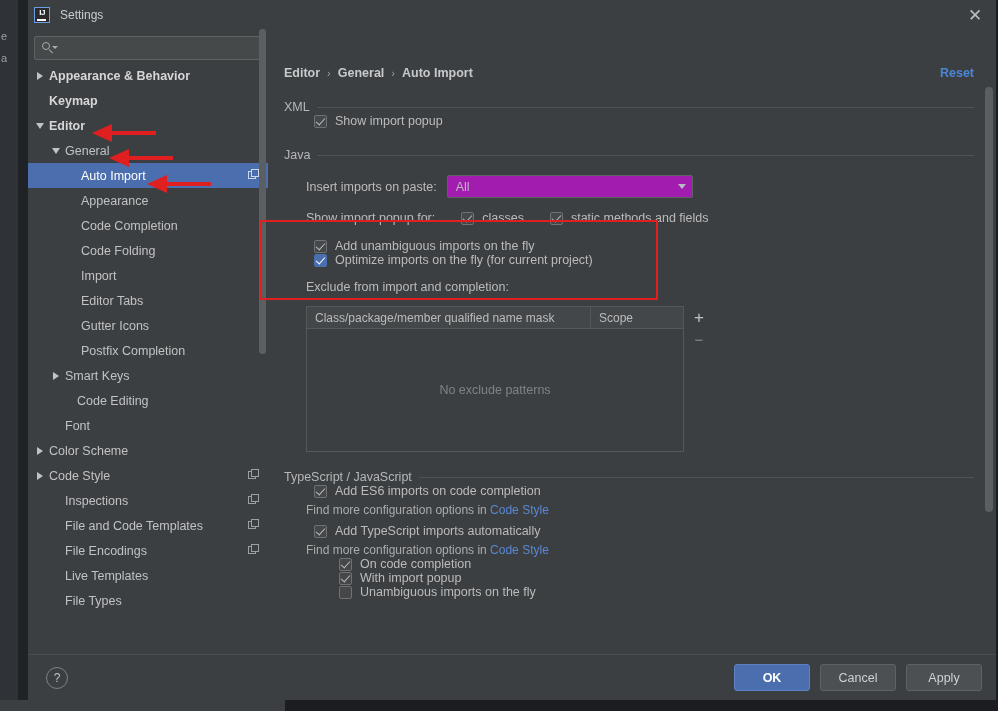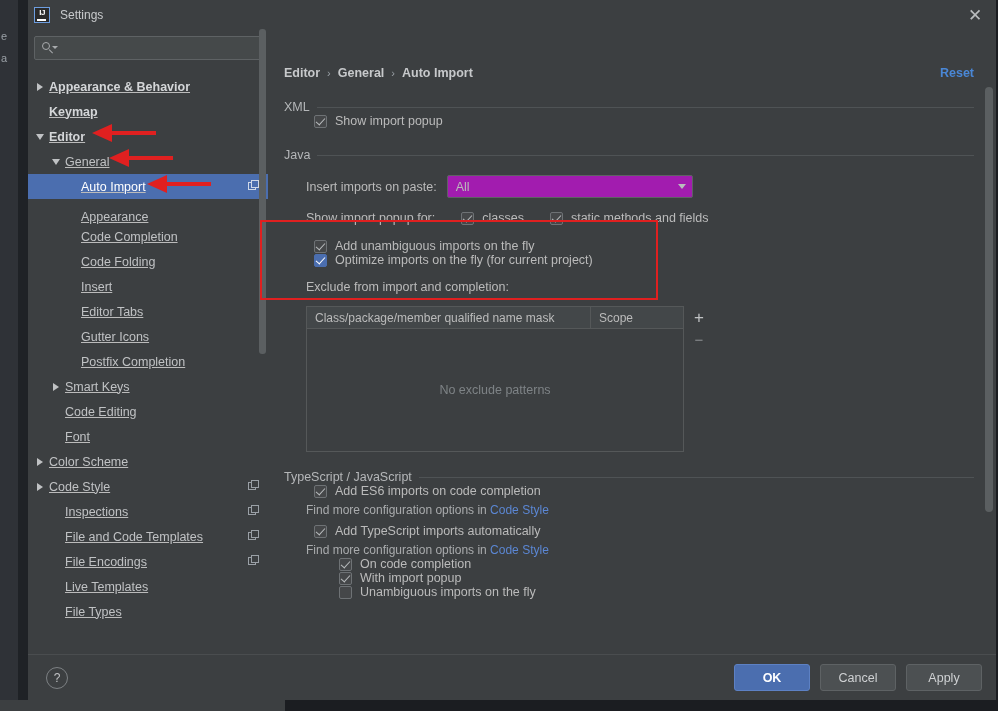--- a/index.html
+++ b/index.html
@@ -98,21 +98,21 @@
     border-left: 3px solid transparent; border-right: 3px solid transparent;
     border-top: 3px solid #a8abad;
   }
   .search-input {
     flex: 1; background: transparent; border: none; outline: none;
     color: #bbbbbb; font-size: 12px; font-family: "Liberation Sans", sans-serif;
     padding-left: 4px;
   }
 
   .tree {
-    margin-top: 14px; flex: 1; overflow: hidden; position: relative; text-decoration: underline;
+    margin-top: 3px; flex: 1; overflow: hidden; position: relative;
   }
   .tree-item {
     height: 25px; display: flex; align-items: center;
     font-size: 12.5px; color: #c0c2c4; cursor: pointer;
     padding-right: 8px; position: relative; white-space: nowrap;
   }
   .tree-item.selected { background: #4b6eaf; color: #ffffff; }
   .tree-item.bold { font-weight: bold; color: #d4d6d8; }
   .arrow {
     width: 13px; height: 13px; flex: 0 0 13px;
@@ -345,53 +345,53 @@
               <span>General</span>
             </div>
             <div class="tree-item selected" style="padding-left: 38px;">
               <span class="arrow"></span>
               <span>Auto Import</span>
               <span class="copy-icon">
                 <span class="b1"></span>
                 <span class="b2"></span>
               </span>
             </div>
-            <div class="tree-item" style="padding-left: 38px; align-items: flex-end;">
+            <div class="tree-item" style="padding-left: 38px;">
               <span class="arrow"></span>
               <span>Appearance</span>
             </div>
             <div class="tree-item" style="padding-left: 38px;">
               <span class="arrow"></span>
               <span>Code Completion</span>
             </div>
             <div class="tree-item" style="padding-left: 38px;">
               <span class="arrow"></span>
               <span>Code Folding</span>
             </div>
             <div class="tree-item" style="padding-left: 38px;">
               <span class="arrow"></span>
-              <span>Insert</span>
+              <span>Import</span>
             </div>
             <div class="tree-item" style="padding-left: 38px;">
               <span class="arrow"></span>
               <span>Editor Tabs</span>
             </div>
             <div class="tree-item" style="padding-left: 38px;">
               <span class="arrow"></span>
               <span>Gutter Icons</span>
             </div>
             <div class="tree-item" style="padding-left: 38px;">
               <span class="arrow"></span>
               <span>Postfix Completion</span>
             </div>
             <div class="tree-item" style="padding-left: 22px;">
               <span class="arrow right"></span>
               <span>Smart Keys</span>
             </div>
-            <div class="tree-item" style="padding-left: 22px;">
+            <div class="tree-item" style="padding-left: 22px; gap: 12px;">
               <span class="arrow"></span>
               <span>Code Editing</span>
             </div>
             <div class="tree-item" style="padding-left: 22px;">
               <span class="arrow"></span>
               <span>Font</span>
             </div>
             <div class="tree-item" style="padding-left: 6px;">
               <span class="arrow right"></span>
               <span>Color Scheme</span>

